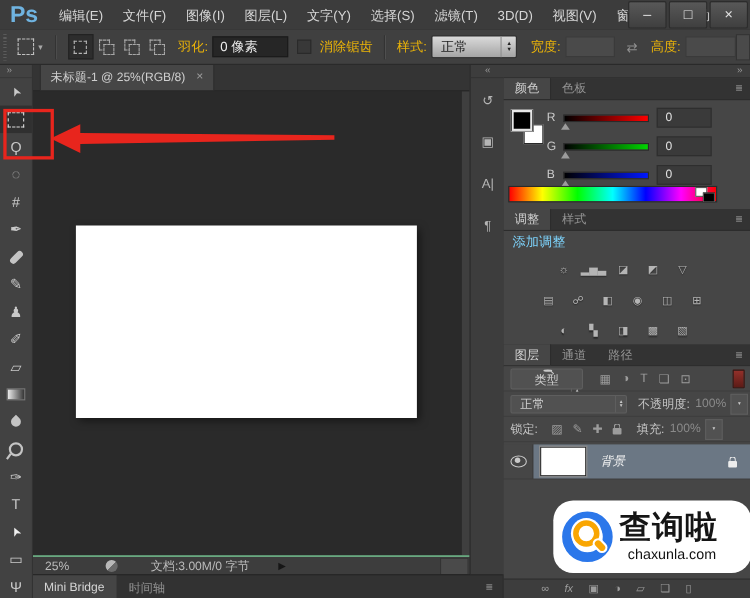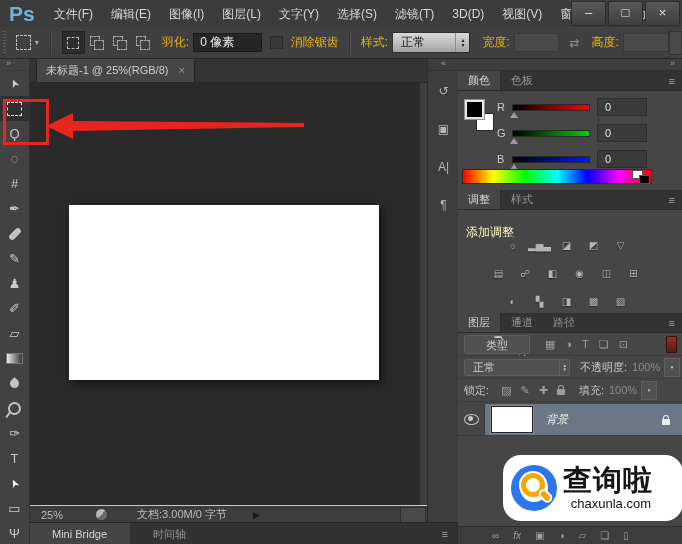--- a/index.html
+++ b/index.html
@@ -63,21 +63,21 @@
   
   .statusbar{position:absolute;left:29px;top:505px;width:398px;height:17px;background:#3d3d3d;border-top:1px solid #86efac;
              display:flex;align-items:center;font-size:11px;color:#bcbcbc;z-index:3;}
   .zoomtxt{margin-left:12px;}
   .drive{width:11px;height:11px;border-radius:50%;background:linear-gradient(135deg,#b8b8b8 50%,#6a6a6a 50%);margin-left:33px;}
   .doctxt{margin-left:30px;}
   .statarrow{margin-left:26px;color:#161616;font-size:9px;}
   .statend{margin-left:auto;width:24px;height:14px;background:#4a4a4a;border:1px solid #333;margin-right:1px;}
   .bottombar{position:absolute;left:29px;top:522px;width:428px;height:22px;background:#323232;border-top:1px solid #252525;
              display:flex;align-items:center;font-size:11px;z-index:3;}
-  .btab{height:22px;display:flex;align-items:center;padding:0 23px;}
+  .btab{height:22px;display:flex;align-items:center;padding:0 11px;}
   .btab.active{background:#454545;color:#d6d6d6;}
   .btab.idle{color:#8f8f8f;}
   .bmenu{margin-left:auto;margin-right:9px;color:#a5a5a5;font-size:11px;}
   
   .dock{position:absolute;left:427px;top:58px;width:31px;height:464px;background:#3d3d3d;
         border-left:1px solid #2d2d2d;border-right:1px solid #2d2d2d;z-index:3;}
   .dockhead{height:12px;color:#9a9a9a;font-size:9px;text-align:center;line-height:11px;border-bottom:1px solid #333;}
   .dicon{width:31px;height:22px;display:flex;align-items:center;justify-content:center;color:#b5b5b5;font-size:12px;margin-top:16px;}
   .dicon.first{margin-top:9px;}
   
@@ -99,21 +99,21 @@
   .sltrack.g{background:linear-gradient(90deg,#000,#00d400);}
   .sltrack.b{background:linear-gradient(90deg,#000,#0018ff);}
   .slthumb{position:absolute;left:-3px;bottom:-8px;width:0;height:0;border-left:4px solid transparent;border-right:4px solid transparent;border-bottom:6px solid #9c9c9c;}
   .cvalue{margin-left:7px;width:41px;height:16px;background:#3a3a3a;border:1px solid #2e2e2e;color:#e2e2e2;font-size:11px;
           display:flex;align-items:center;padding-left:7px;}
   .ramp{position:absolute;left:4px;top:78px;width:188px;height:13px;border:1px solid #2a2a2a;
         background:linear-gradient(90deg,#f00,#ff0 16%,#0f0 33%,#0ff 50%,#00f 66%,#f0f 83%,#f00);}
   .rampw{position:absolute;right:8px;top:0;width:9px;height:7px;background:#fff;border:1px solid #555;}
   .rampb{position:absolute;right:1px;top:5px;width:9px;height:7px;background:#000;border:1px solid #555;}
   .adjpanel{position:relative;height:103px;flex:none;}
-  .adjheader{position:absolute;left:8px;top:14px;color:#fef9c3;font-size:12px;}
+  .adjheader{position:absolute;left:8px;top:2px;color:#7dd3fc;font-size:12px;}
   .adjrow{position:absolute;display:flex;gap:6px;}
   .adjrow.r1{left:44px;top:27px;}
   .adjrow.r2{left:30px;top:55px;}
   .adjrow.r3{left:44px;top:83px;}
   .aicon{width:21px;height:16px;display:flex;align-items:center;justify-content:center;color:#b5b5b5;font-size:10px;text-shadow:0 1px 1px #2a2a2a;}
   .lrow{height:22px;display:flex;align-items:center;background:#464646;border-bottom:1px solid #3d3d3d;font-size:11px;flex:none;}
   .filterdrop{margin-left:6px;width:64px;height:17px;background:#515151;border:1px solid #5e5e5e;border-radius:2px;display:flex;align-items:center;color:#cfcfcf;flex-direction:column;}
   .mag{width:6px;height:6px;border:1px solid #c9c9c9;border-radius:50%;margin:0 3px 0 5px;position:relative;}
   .mag:after{content:"";position:absolute;width:4px;height:1px;background:#c9c9c9;right:-3px;bottom:-2px;transform:rotate(45deg);}
   .stepper{margin-left:auto;display:flex;flex-direction:column;align-items:center;line-height:4px;font-size:5px;color:#c9c9c9;
@@ -153,22 +153,22 @@
   .wmdomain{font-size:13px;color:#111;margin-top:1px;margin-right:2px;}
   
   .redbox{position:absolute;left:3px;top:99px;width:40px;height:40px;border:3px solid #e8251d;z-index:30;}
   .redarrow{position:absolute;left:46px;top:106px;z-index:30;}
 </style>
 </head>
 <body>
 
 <div class="menubar">
   <span class="pslogo">Ps</span>
+  <span class="mi">编辑(E)</span>
   <span class="mi">文件(F)</span>
-  <span class="mi">编辑(E)</span>
   <span class="mi">图像(I)</span>
   <span class="mi">图层(L)</span>
   <span class="mi">文字(Y)</span>
   <span class="mi">选择(S)</span>
   <span class="mi">滤镜(T)</span>
   <span class="mi">3D(D)</span>
   <span class="mi">视图(V)</span>
   <span class="mi">窗口(W)</span>
   <span class="mi">帮助(</span>
   <div class="winctrl">

